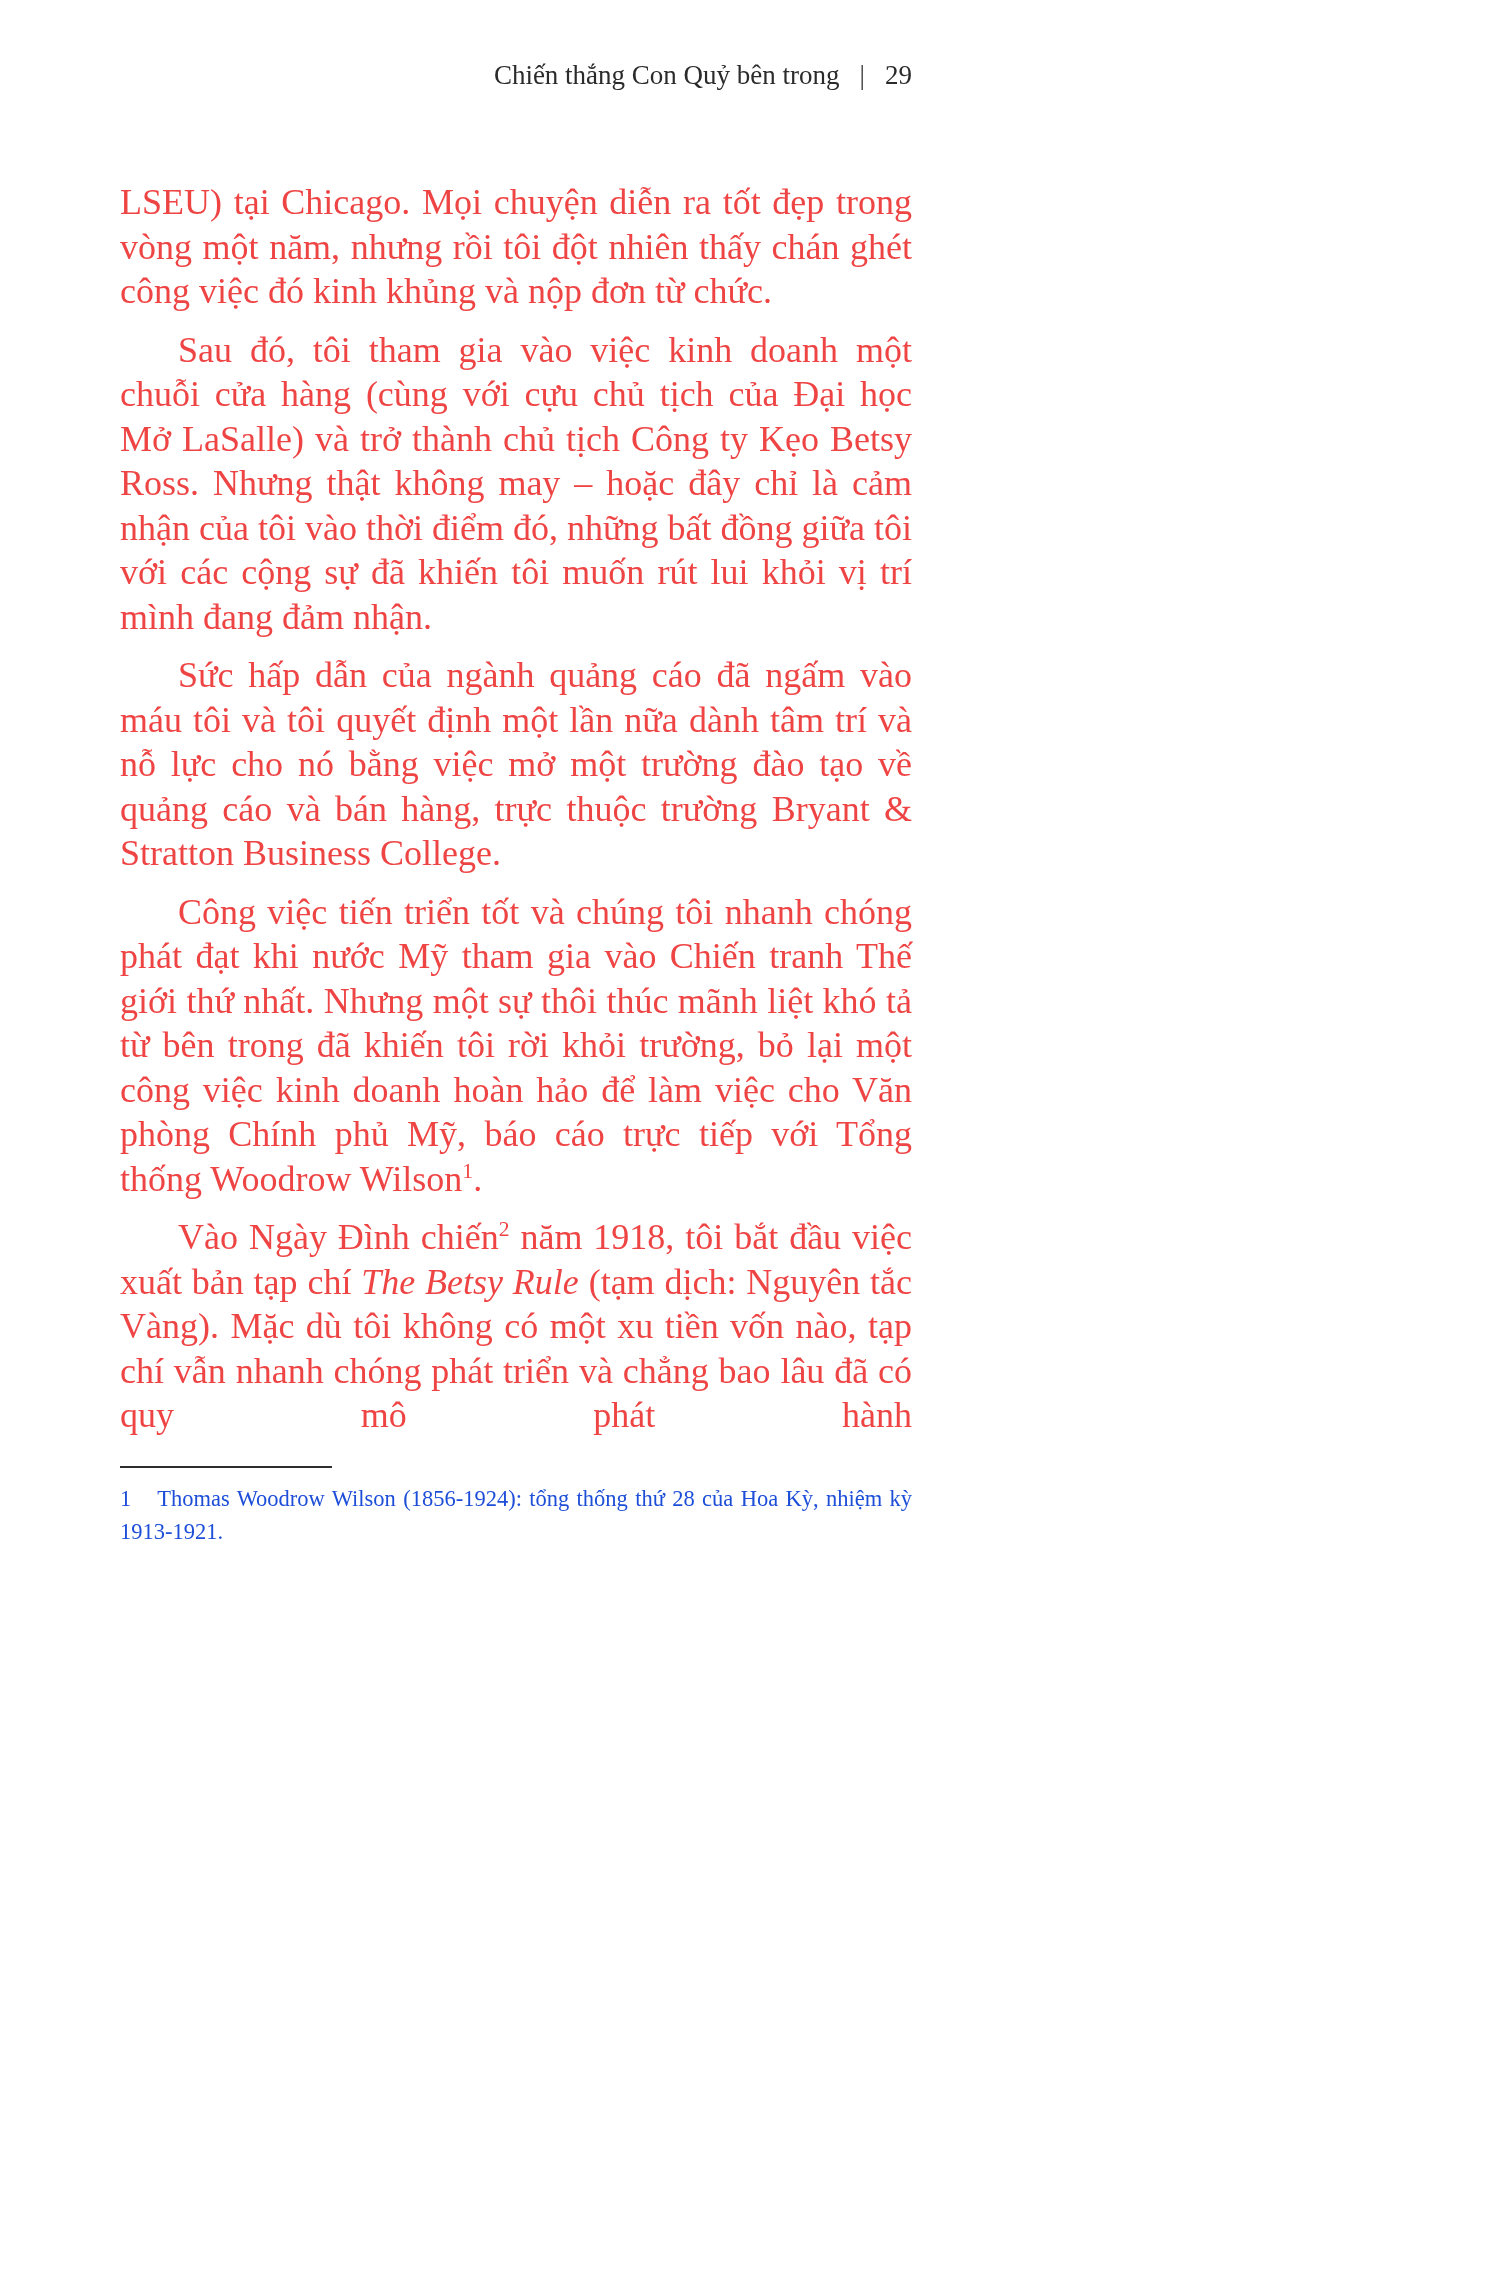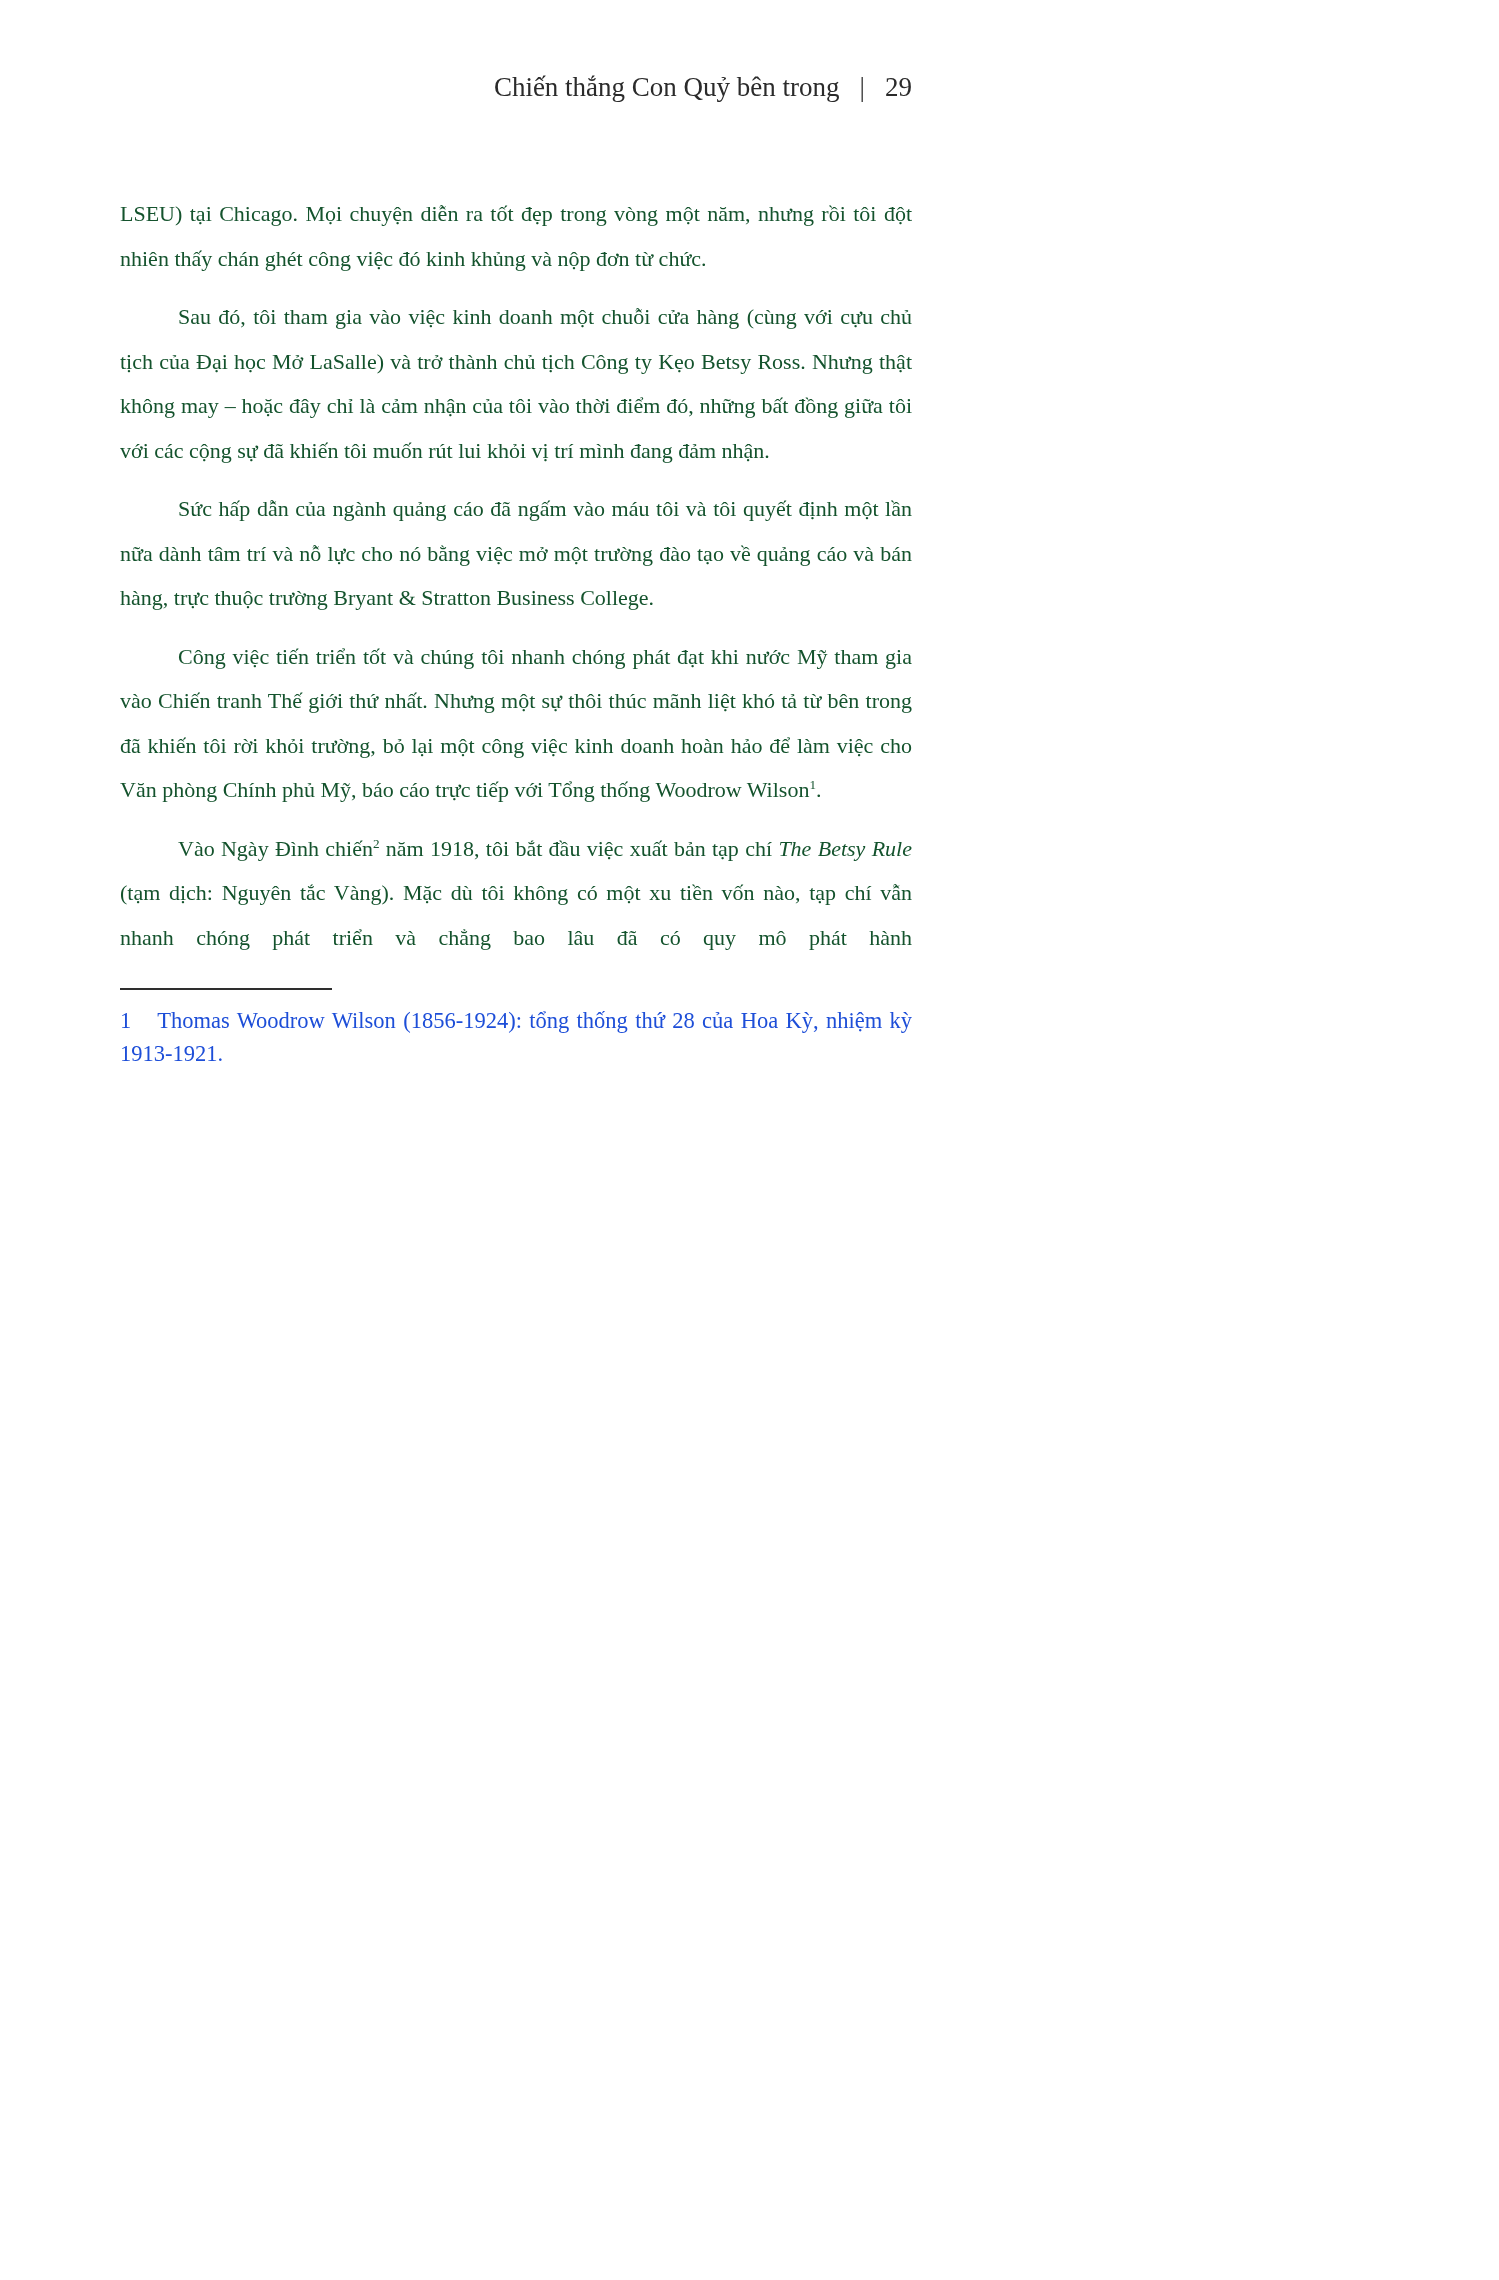--- a/index.html
+++ b/index.html
@@ -13,41 +13,41 @@
     overflow: hidden;
   }
   .page {
     position: absolute;
     inset: 0;
     background: #ffffff;
   }
   .content {
     position: absolute;
     left: 120px;
-    top: 70px;
+    top: 58px;
     width: 792px;
   }
   .running-header {
     text-align: right;
     font-size: 27px;
     line-height: 34px;
     color: #2b2b2b;
     margin-bottom: 88px;
     white-space: nowrap;
   }
   .running-header .sep {
     display: inline-block;
     margin: 0 20px;
     color: #3a3a3a;
   }
   .body-text {
-    font-size: 22px;
+    font-size: 36px;
     line-height: 44.5px;
     text-align: justify;
-    color: #14532d;
+    color: #ef4444;
   }
   .para {
     text-indent: 58px;
     margin-bottom: 14px;
   }
   .para.no-indent { text-indent: 0; }
   .para.continues { text-align-last: justify; }
   .para sup {
     font-size: 0.6em;
     line-height: 0;

